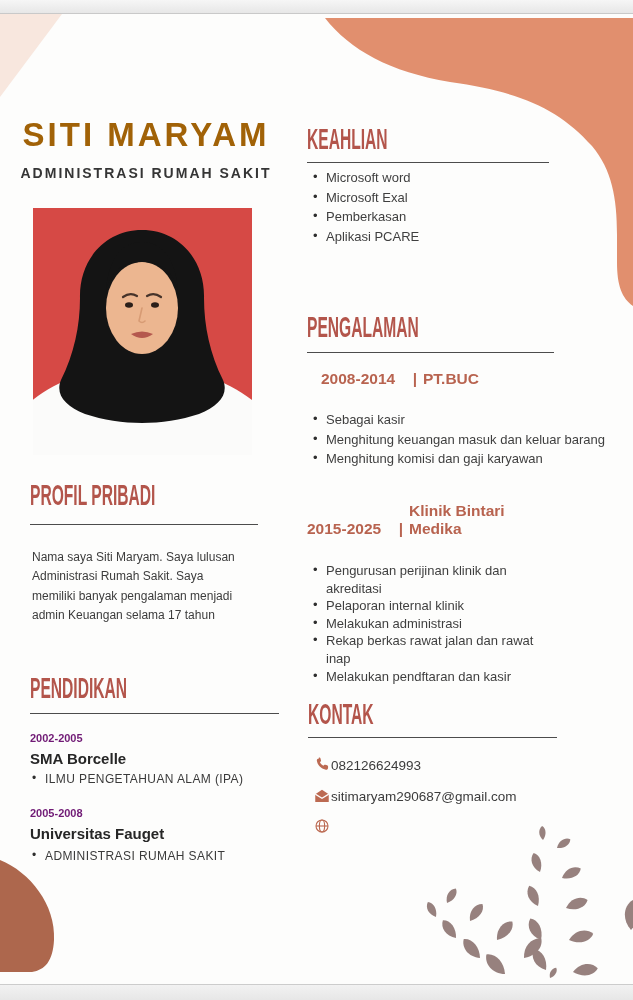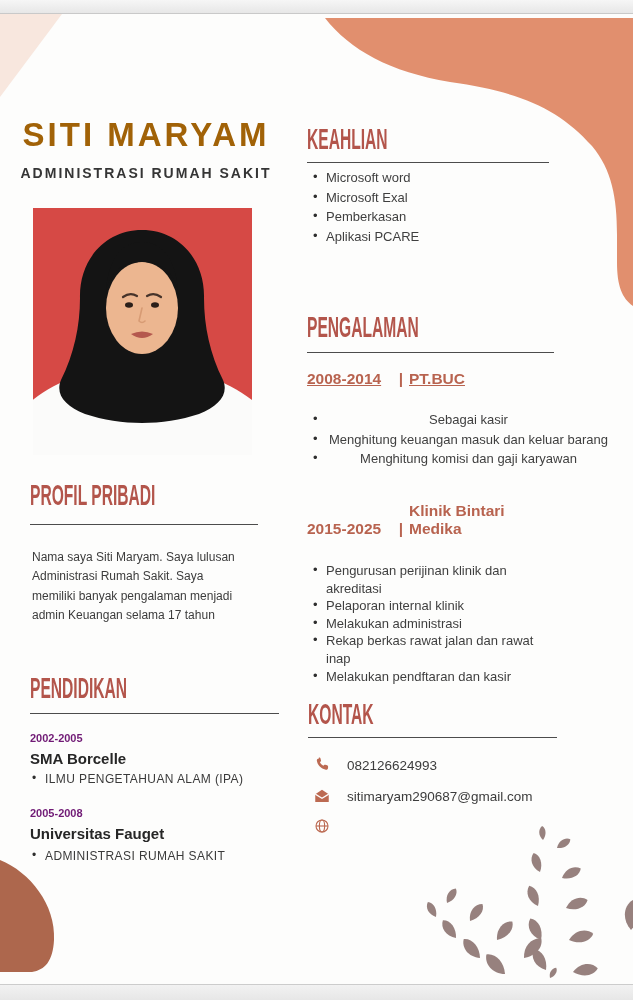--- a/index.html
+++ b/index.html
@@ -45,34 +45,34 @@
 
   
   .para{
     position:absolute;left:32px;top:548px;width:218px;
     font-size:12px;line-height:1.62;color:#3c3c3c;
   }
   .blist{list-style:none;margin:0;padding:0;position:absolute;}
   .blist li{position:relative;padding-left:15px;margin:0;}
   .blist li::before{content:"\2022";position:absolute;left:2px;top:-1px;color:#2e2e2e;}
   .sk li{font-size:13px;line-height:19.5px;}
-  .jb1 li{font-size:13px;line-height:19.5px;text-align:center;}
+  .jb1 li{font-size:13px;line-height:19.5px;}
   .jb2 li{font-size:13px;line-height:17.6px;}
   .edu-b li{font-size:12px;letter-spacing:0.4px;line-height:16px;color:#3a3a3a;}
 
   .jobline{position:absolute;display:flex;align-items:flex-end;
     font-weight:bold;color:#b8634f;font-size:15.5px;line-height:17.5px;}
   .jobline .yrs{width:86px;}
   .jobline .sep{width:16px;text-align:center;}
   .jobline .co{width:125px;}
 
   .edu-years{position:absolute;font-size:11px;font-weight:bold;color:#701a75;text-align:right;}
   .edu-school{position:absolute;font-size:15px;font-weight:bold;color:#262626;}
 
-  .contact-row{position:absolute;display:flex;align-items:center;gap:16px;}
+  .contact-row{position:absolute;display:flex;align-items:center;}
   .contact-row .txt{font-size:13.5px;color:#3c3c3c;}
   .cicon{width:18px;height:18px;flex:0 0 18px;}
 </style>
 </head>
 <body>
 
 <svg class="bg" width="633" height="1000" viewBox="0 0 633 1000">
   <defs>
     <path id="leaf" d="M0,0 C7,-6.5 16,-5.5 20,0.5 C16,6 7,6 0,0 Z"></path>
   </defs>
@@ -150,21 +150,21 @@
   <ul class="blist sk" style="left:311px;top:168px;width:260px;">
     <li>Microsoft word</li>
     <li>Microsoft Exal</li>
     <li>Pemberkasan</li>
     <li>Aplikasi PCARE</li>
   </ul>
 
   <div class="sec-head" style="left:307px;top:316px;">PENGALAMAN</div>
   <div class="rule" style="left:307px;top:352px;width:247px;"></div>
 
-  <div class="jobline" style="left:307px;top:370px;text-decoration:underline;">
+  <div class="jobline" style="left:321px;top:370px;">
     <span class="yrs">2008-2014</span>
     <span class="sep">|</span>
     <span class="co">PT.BUC</span>
   </div>
   <ul class="blist jb1" style="left:311px;top:410px;width:300px;">
     <li>Sebagai kasir</li>
     <li>Menghitung keuangan masuk dan keluar barang</li>
     <li>Menghitung komisi dan gaji karyawan</li>
   </ul>
 

